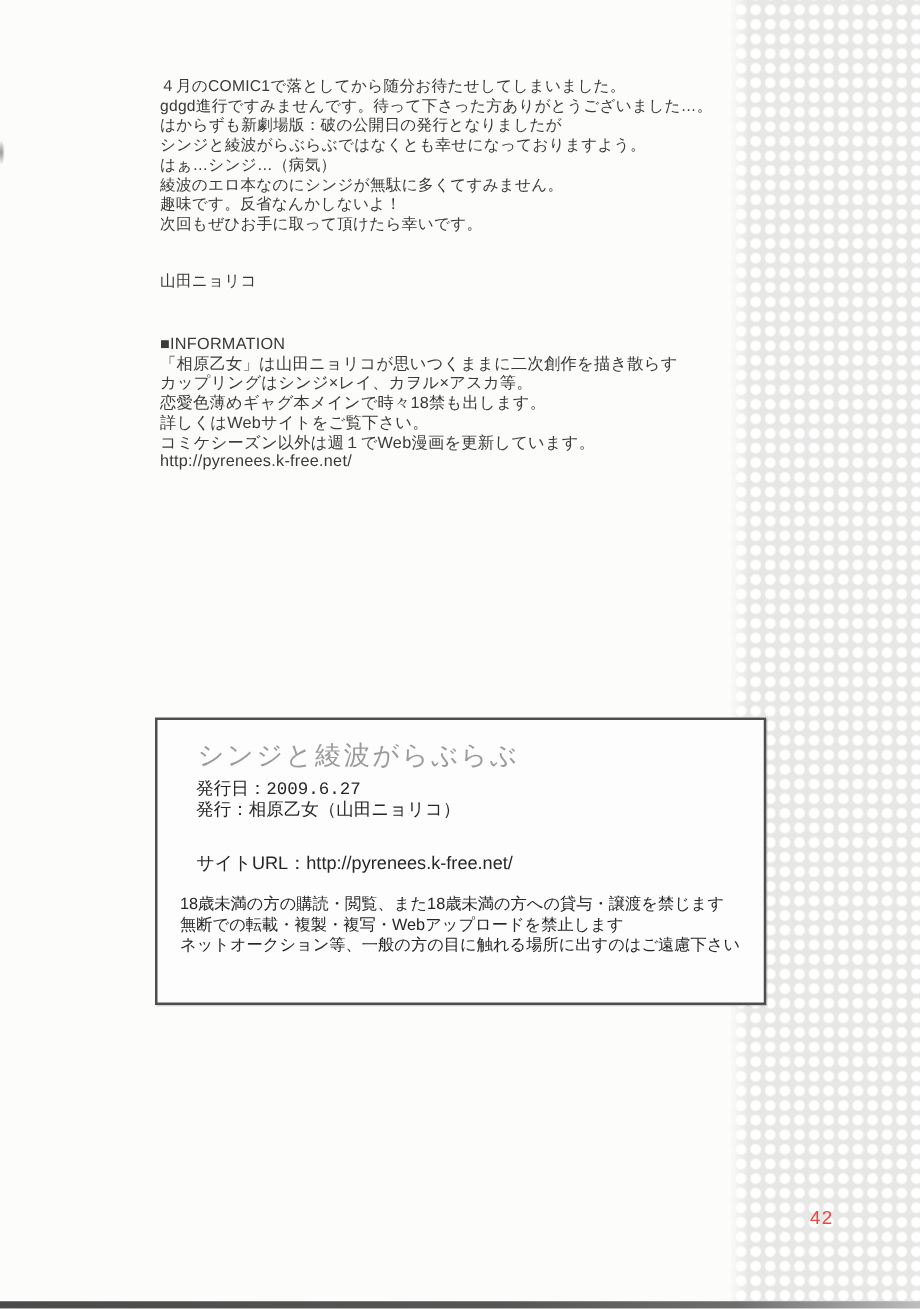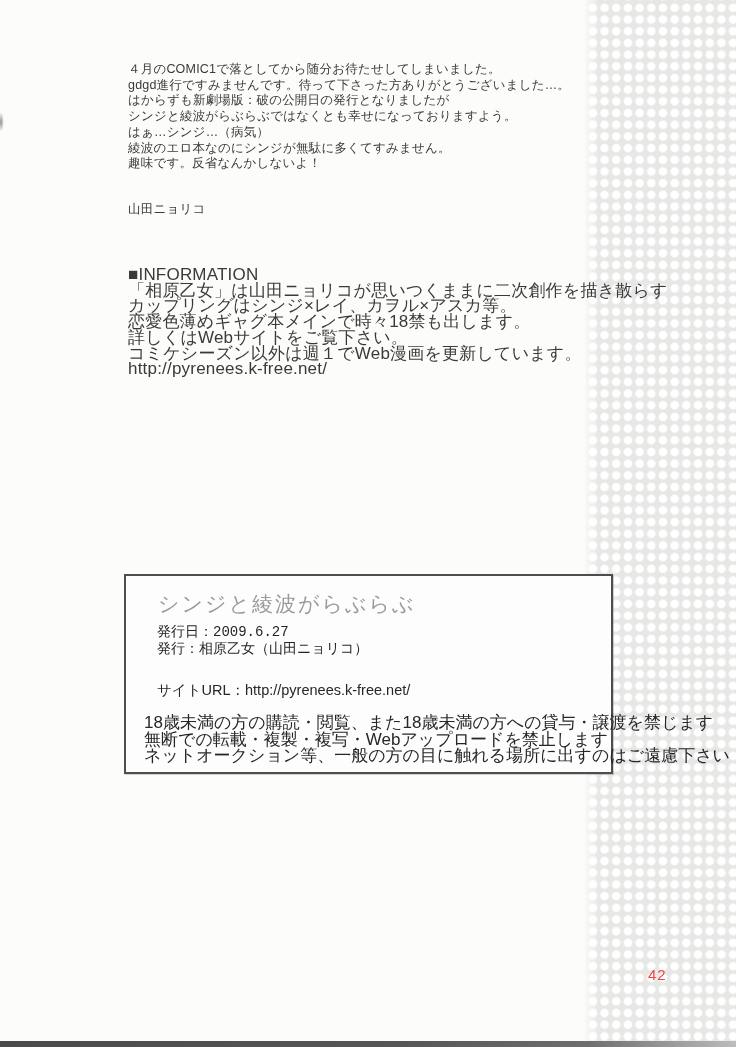--- a/index.html
+++ b/index.html
@@ -61,33 +61,33 @@
     letter-spacing: 0.2px;
   }
   .afterword .line { white-space: nowrap; }
   .afterword .signature { margin-top: 30px; }
   
   .information {
     position: absolute;
     left: 128px;
     top: 267px;
     width: 440px;
-    font-size: 17px;
+    font-size: 13px;
     line-height: 15.7px;
     color: #3a3a3a;
     letter-spacing: 0.2px;
   }
   .information .line { white-space: nowrap; }
   
   .colophon-box {
     position: absolute;
     left: 124px;
     top: 574px;
     width: 489px;
-    height: 200px;
+    height: 230px;
     background: #fdfdfd;
     border: 2px solid #4e4e4e;
     box-shadow: 1px 1px 0 rgba(80,80,80,0.25);
   }
   .colophon-title {
     position: absolute;
     left: 32px;
     top: 14px;
     font-size: 21px;
     color: #9b9b9b;
@@ -109,21 +109,21 @@
     left: 31px;
     top: 105px;
     font-size: 14.5px;
     color: #262626;
     white-space: nowrap;
   }
   .colophon-warnings {
     position: absolute;
     left: 18px;
     top: 139px;
-    font-size: 17px;
+    font-size: 13px;
     line-height: 16.6px;
     color: #262626;
   }
   .colophon-warnings .line { white-space: nowrap; }
   
   .page-number {
     position: absolute;
     left: 648px;
     top: 966px;
     font-size: 15px;
@@ -141,20 +141,21 @@
   <div class="edge-smudge"></div>
 
   <div class="afterword">
     <div class="line">４月のCOMIC1で落としてから随分お待たせしてしまいました。</div>
     <div class="line">gdgd進行ですみませんです。待って下さった方ありがとうございました…。</div>
     <div class="line">はからずも新劇場版：破の公開日の発行となりましたが</div>
     <div class="line">シンジと綾波がらぶらぶではなくとも幸せになっておりますよう。</div>
     <div class="line">はぁ…シンジ…（病気）</div>
     <div class="line">綾波のエロ本なのにシンジが無駄に多くてすみません。</div>
     <div class="line">趣味です。反省なんかしないよ！</div>
+    <div class="line">次回もぜひお手に取って頂けたら幸いです。</div>
     <div class="line signature">山田ニョリコ</div>
   </div>
 
   <div class="information">
     <div class="line">■INFORMATION</div>
     <div class="line">「相原乙女」は山田ニョリコが思いつくままに二次創作を描き散らす</div>
     <div class="line">カップリングはシンジ×レイ、カヲル×アスカ等。</div>
     <div class="line">恋愛色薄めギャグ本メインで時々18禁も出します。</div>
     <div class="line">詳しくはWebサイトをご覧下さい。</div>
     <div class="line">コミケシーズン以外は週１でWeb漫画を更新しています。</div>

